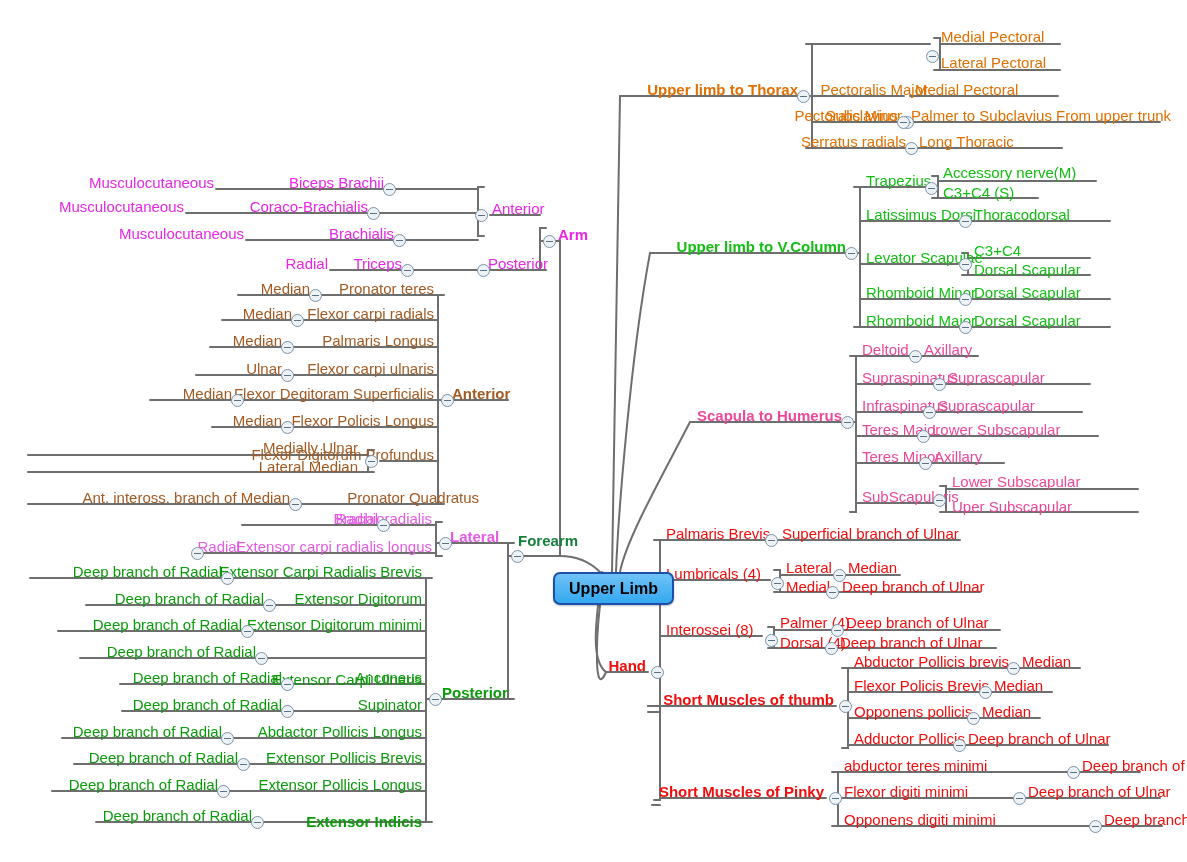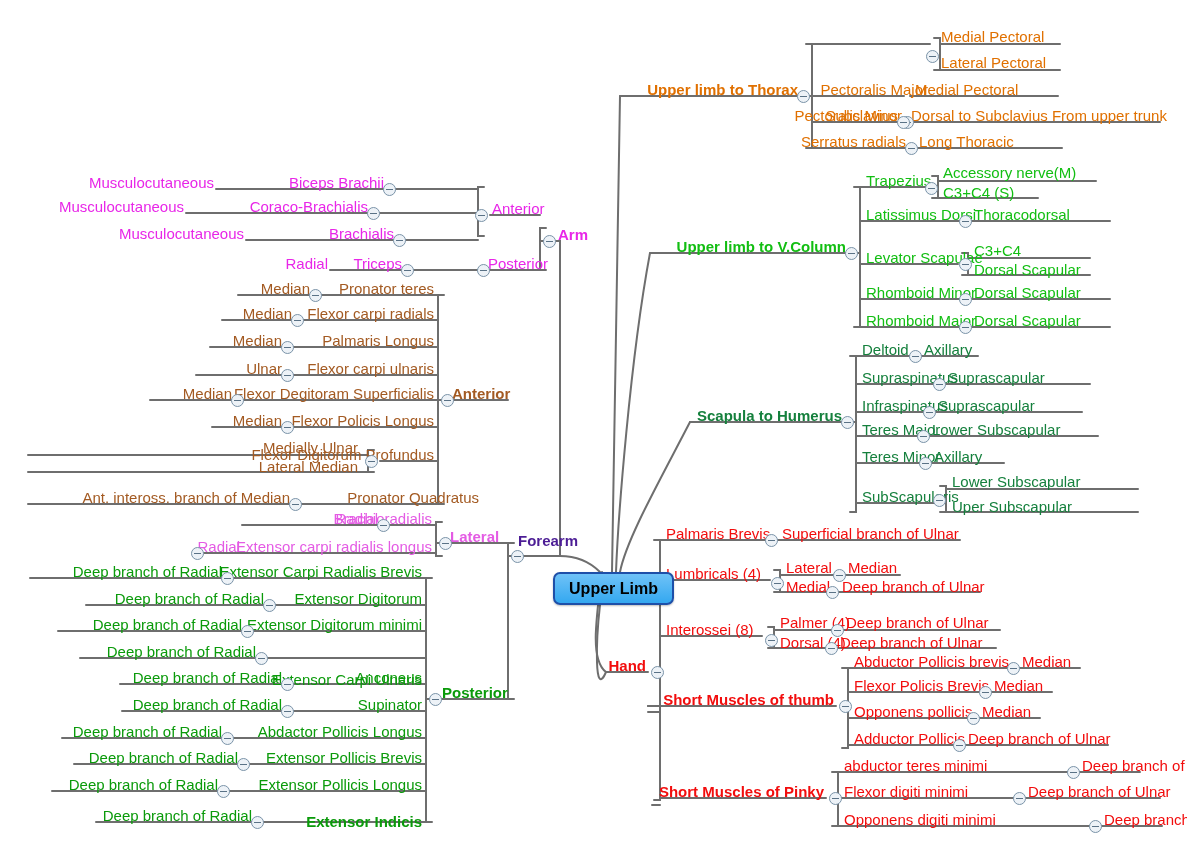--- a/index.html
+++ b/index.html
@@ -17,27 +17,27 @@
     white-space:nowrap;
     font-size:15px;
     line-height:15px;
     transform:translateY(-100%);
     padding:0 2px;
   }
   .node-label.b { font-weight:bold; }
   .anchor-end { transform:translate(-100%,-100%); }
   .c-orange { color:#E07000; }
   .c-green  { color:#12BE12; }
-  .c-blue   { color:#15803d; }
+  .c-blue   { color:#ec4899; }
   .c-red    { color:#F20D0D; }
   .c-purple { color:#E826E8; }
   .c-brown  { color:#A35A22; }
   .c-dgreen { color:#0A9A0A; }
   .c-violet { color:#E45BE4; }
-  .c-black  { color:#4c1d95; }
+  .c-black  { color:#15803d; }
 
   #root-node{
     position:absolute;
     left:553px; top:572px;
     width:121px; height:33px;
     background:linear-gradient(#6FC2F7,#34A8F0);
     border:2px solid #1E4FA8;
     border-radius:7px;
     display:flex; align-items:center; justify-content:center;
     font-size:16px; font-weight:bold; color:#000;
@@ -342,21 +342,21 @@
   <div class="node-label b c-orange anchor-end" style="left:800px; top:97px;">Upper limb to Thorax</div>
 
   <div class="node-label c-orange anchor-end" style="left:930px; top:97px;">Pectoralis Major</div>
   <div class="node-label c-orange" style="left:939px; top:44px;">Medial Pectoral</div>
   <div class="node-label c-orange" style="left:939px; top:70px;">Lateral Pectoral</div>
 
   <div class="node-label c-orange anchor-end" style="left:904px; top:123px;">Pectoralis Minor</div>
   <div class="node-label c-orange" style="left:913px; top:97px;">Medial Pectoral</div>
 
   <div class="node-label c-orange anchor-end" style="left:900px; top:123px;">Subclavius</div>
-  <div class="node-label c-orange" style="left:909px; top:123px;">Dorsal to Subclavius From upper trunk</div>
+  <div class="node-label c-orange" style="left:909px; top:123px;">Palmer to Subclavius From upper trunk</div>
 
   <div class="node-label c-orange anchor-end" style="left:908px; top:149px;">Serratus radials</div>
   <div class="node-label c-orange" style="left:917px; top:149px;">Long Thoracic</div>
 
   <div class="node-label b c-green anchor-end" style="left:848px; top:254px;">Upper limb to V.Column</div>
 
   <div class="node-label c-green" style="left:864px; top:188px;">Trapezius</div>
   <div class="node-label c-green" style="left:941px; top:180px;">Accessory nerve(M)</div>
   <div class="node-label c-green" style="left:941px; top:200px;">C3+C4 (S)</div>
 

